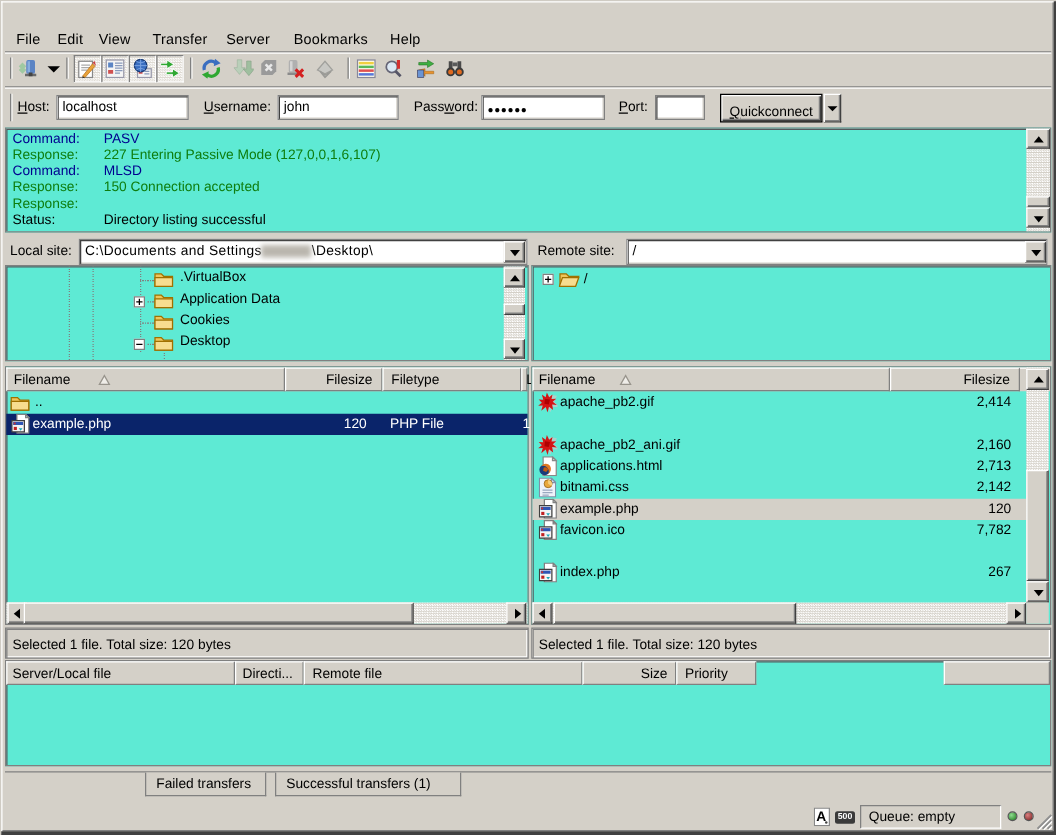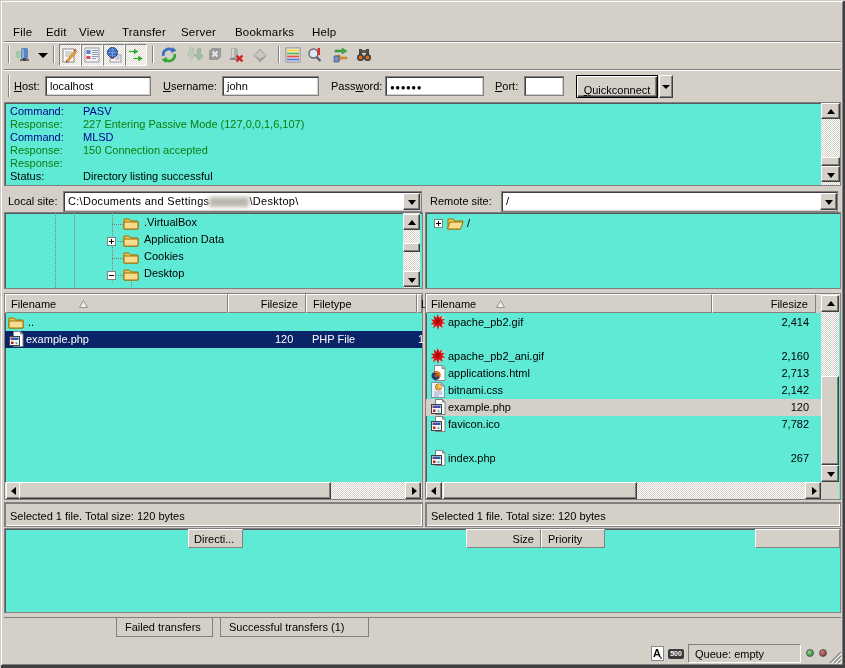--- a/index.html
+++ b/index.html
@@ -427,22 +427,28 @@
       </div>
     <div class="thumb" style="left:17px; top:188px; width:194px; height:17px;"></div>
     <div class="sbtn" style="left:379px; top:188px; width:16px; height:17px;">
         <div class="arrow" style="left:6px; top:4px; border-top:4px solid transparent; border-bottom:4px solid transparent; border-left:5px solid #000;"></div>
       </div>
     <div class="abs" style="left:395px; top:188px; width:18px; height:17px; background:#d4d0c8;"></div>
   </div>
   <div class="statusbox" style="left:425px; top:502px; width:416px;">Selected 1 file. Total size: 120 bytes</div>
 
   <div class="pane" style="left:4px; top:528px; width:837px; height:85px;">
+    <div class="hdr" style="left:0px; top:0px; width:183px;">
+        <span style="left:4px;">Server/Local file</span>
+      </div>
     <div class="hdr" style="left:183px; top:0px; width:55px;">
         <span style="left:5px;">Directi...</span>
+      </div>
+    <div class="hdr" style="left:238px; top:0px; width:223px;">
+        <span style="left:6px;">Remote file</span>
       </div>
     <div class="hdr" style="left:461px; top:0px; width:75px;">
         <span style="right:6px;">Size</span>
       </div>
     <div class="hdr" style="left:536px; top:0px; width:64px;">
         <span style="left:6px;">Priority</span>
       </div>
     <div class="hdr" style="left:750px; top:0px; width:85px;"></div>
   </div>
 

